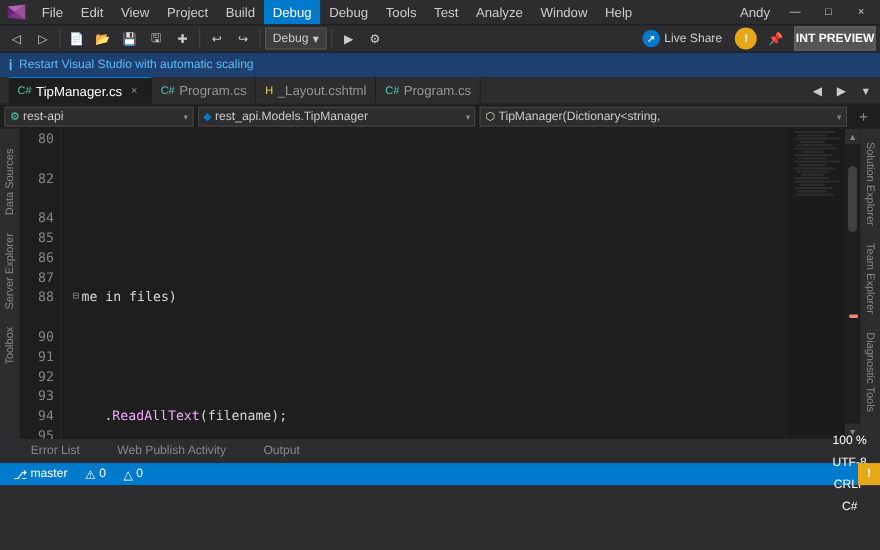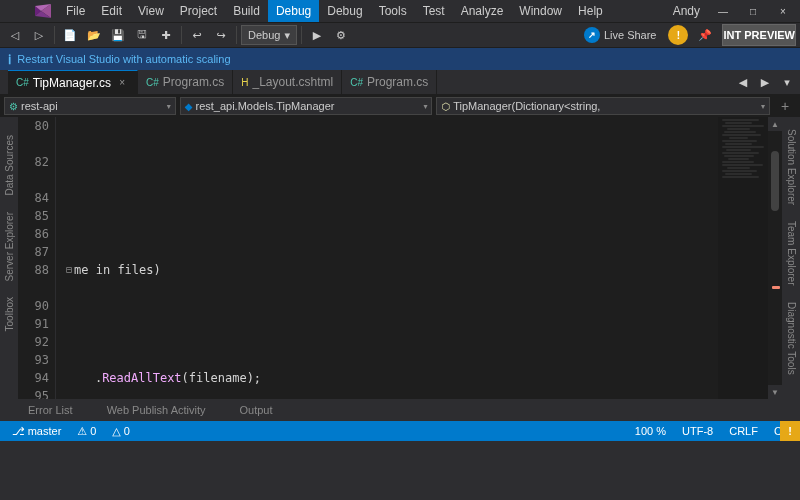--- a/index.html
+++ b/index.html
@@ -5,21 +5,20 @@
     * { margin: 0; padding: 0; box-sizing: border-box; }
     body { font-family: 'Segoe UI', Arial, sans-serif; font-size: 12px; background: #2d2d30; color: #ddd; width: 800px; height: 500px; overflow: hidden; }
 
     
     .menu-bar {
       display: flex;
       align-items: center;
       background: #2d2d30;
       height: 22px;
       padding: 0 4px;
-      margin-left: 28px;
     }
     .menu-logo {
       width: 22px; height: 22px;
       margin-right: 4px;
       display: flex; align-items: center; justify-content: center;
     }
     .menu-logo svg { width: 18px; height: 18px; }
     .menu-item {
       padding: 2px 8px;
       color: #ccc;
@@ -609,21 +608,21 @@
       <span>master</span>
     </div>
     <div class="status-item">
       <span>⚠</span>
       <span>0</span>
     </div>
     <div class="status-item">
       <span>△</span>
       <span>0</span>
     </div>
-    <div style="margin-left: auto; display:flex; align-items:center; gap:8px;">
+    <div style="margin-left: auto; display:flex; align-items:center; gap:8px;flex-direction:column;">
       <div class="status-item">
         <span>100 %</span>
       </div>
       <div class="status-item">
         <span>UTF-8</span>
       </div>
       <div class="status-item">
         <span>CRLF</span>
       </div>
       <div class="status-item">

